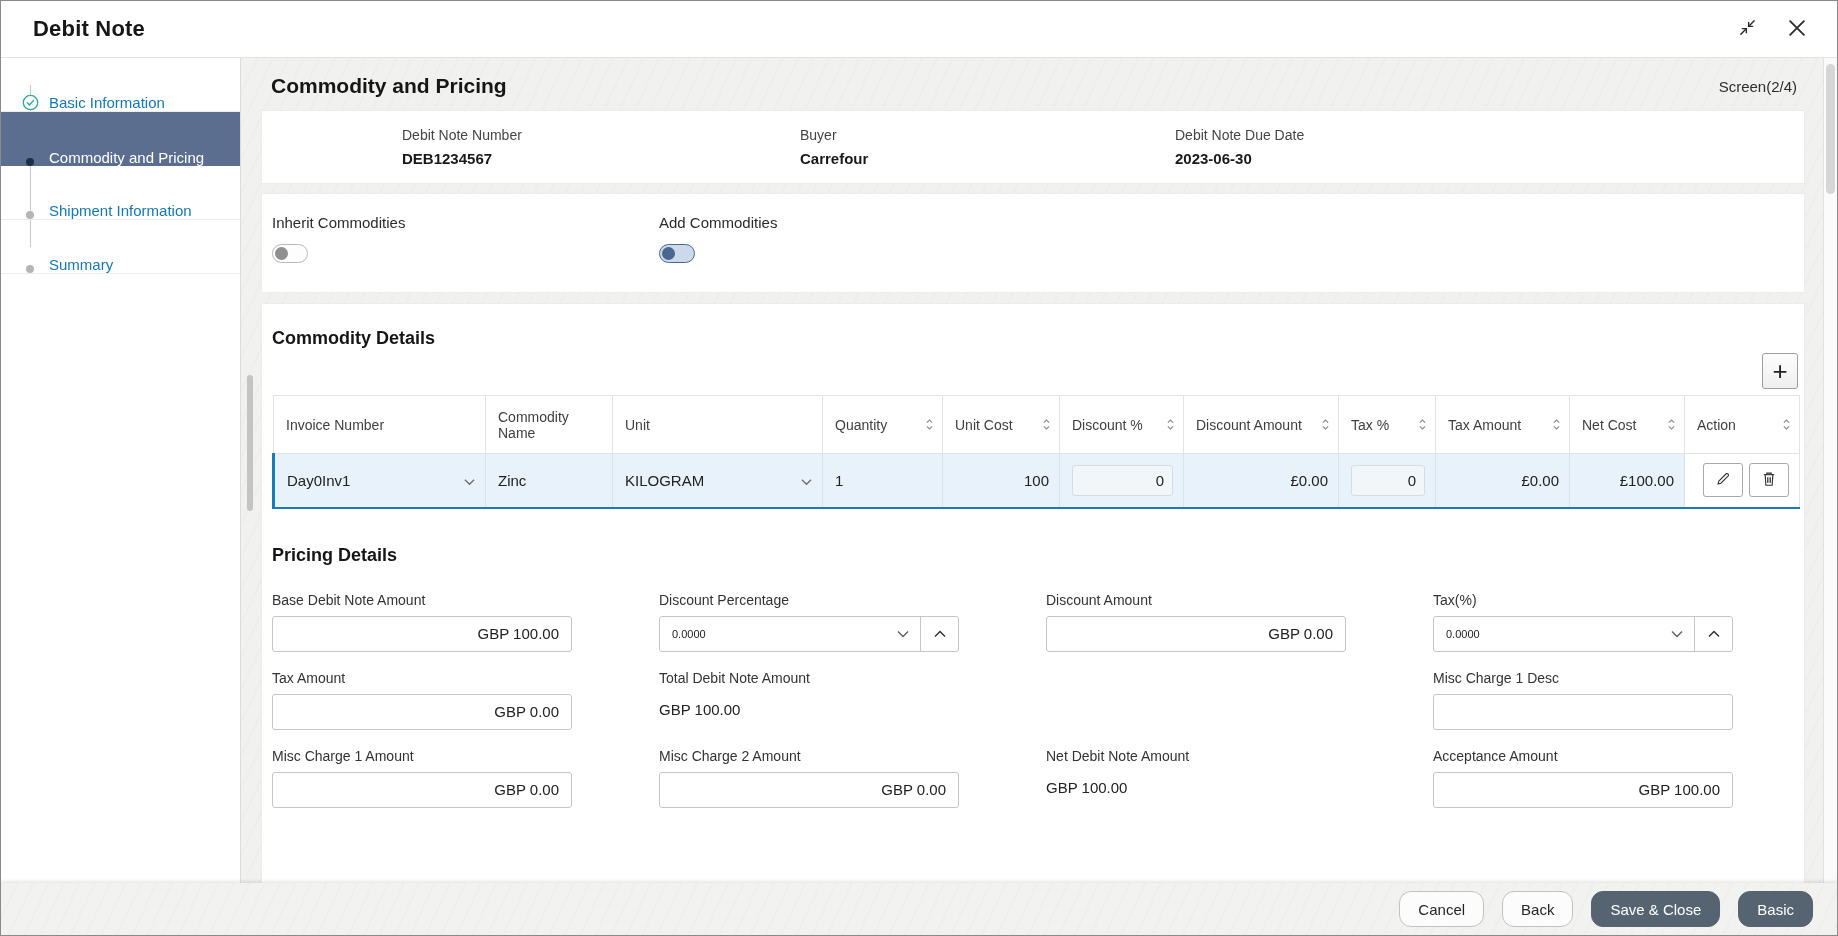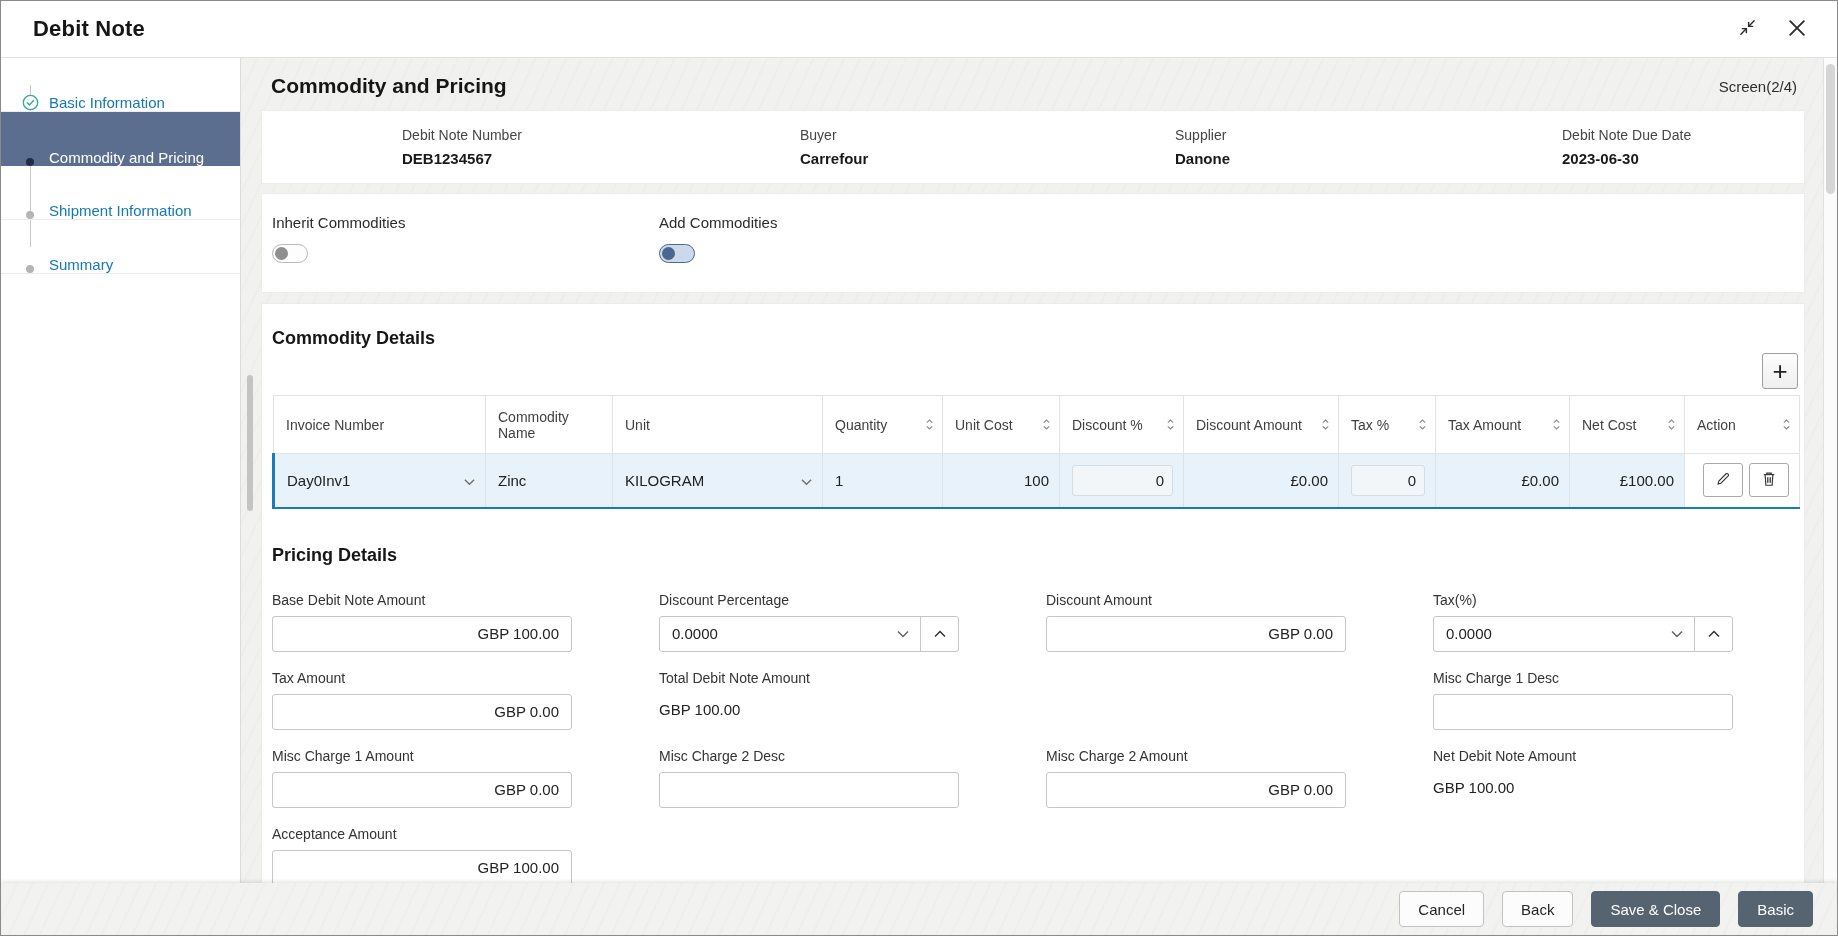--- a/index.html
+++ b/index.html
@@ -88,35 +88,35 @@
     display:flex;align-items:center;justify-content:center;cursor:pointer;}
   
   .pricing-title{margin:36px 0 0 0;}
   .field-grid{display:grid;grid-template-columns:repeat(4,300px);column-gap:87px;row-gap:18px;margin-top:26px;}
   .f-label{display:block;font-size:14px;color:#333;margin-bottom:8px;}
   .text-input{width:100%;height:36px;border:1px solid #c6c6c6;border-radius:3px;background:#fff;
     font-size:15px;color:#222;padding:0 12px;font-family:inherit;outline:none;}
   .text-input.amount{text-align:right;}
   .text-input.dim{color:#a6a6a6;}
   .combo{height:36px;border:1px solid #c6c6c6;border-radius:3px;background:#fff;display:flex;align-items:center;cursor:pointer;}
-  .combo-value{flex:1;padding-left:12px;font-size:15px;color:#222;}
+  .combo-value{flex:1;padding-left:12px;font-size:11px;color:#222;}
   .combo-dd{padding:0 11px;display:flex;align-items:center;}
   .combo-up{width:38px;align-self:stretch;border-left:1px solid #c6c6c6;display:flex;align-items:center;justify-content:center;background:none;border-top:none;border-right:none;border-bottom:none;cursor:pointer;}
   .static-value{font-size:15px;color:#222;margin-top:15px;}
   
   .vtrack{flex:0 0 14px;background:#fbfbfb;border-left:1px solid #e1e1e1;position:relative;}
   .vthumb{position:absolute;left:2px;right:2px;top:6px;height:130px;background:#d6d6d6;border-radius:5px;}
   
   .footer{
     flex:0 0 52px;background-color:#f2f2f0;
     background-image:repeating-linear-gradient(115deg,rgba(130,130,130,.03) 0 2px,transparent 2px 14px);
     box-shadow:0 -1px 4px rgba(0,0,0,.14);z-index:3;
     display:flex;align-items:center;justify-content:flex-end;gap:18px;padding-right:24px;
   }
-  .btn{height:36px;border-radius:4px;font-size:15px;padding:0 18px;font-family:inherit;cursor:pointer;}
+  .btn{height:36px;border-radius:12px;font-size:15px;padding:0 18px;font-family:inherit;cursor:pointer;}
   .btn.light{background:#fcfcfc;border:1px solid #c2c2c2;color:#262626;}
   .btn.dark{background:#566472;border:1px solid #566472;color:#fff;}
 </style>
 </head>
 <body>
 
 <div class="window">
 
   <header class="topbar">
     <h1>Debit Note</h1>
@@ -186,24 +186,20 @@
       </div>
 
       <section class="card info-card">
         <div>
           <div class="info-label">Debit Note Number</div>
           <div class="info-value">DEB1234567</div>
         </div>
         <div>
           <div class="info-label">Buyer</div>
           <div class="info-value">Carrefour</div>
-        </div>
-        <div>
-          <div class="info-label">Supplier</div>
-          <div class="info-value">Danone</div>
         </div>
         <div>
           <div class="info-label">Debit Note Due Date</div>
           <div class="info-value">2023-06-30</div>
         </div>
       </section>
 
       <section class="card toggle-card">
         <div>
           <div class="t-label">Inherit Commodities</div>
@@ -447,24 +443,20 @@
 
           <div>
             <label class="f-label">Misc Charge 1 Desc</label>
             <input class="text-input" type="text" value="" style="">
           </div>
           <div>
             <label class="f-label">Misc Charge 1 Amount</label>
             <input class="text-input amount" type="text" value="GBP 0.00" style="">
           </div>
           <div>
-            <label class="f-label">Misc Charge 2 Desc</label>
-            <input class="text-input" type="text" value="" style="">
-          </div>
-          <div>
             <label class="f-label">Misc Charge 2 Amount</label>
             <input class="text-input amount" type="text" value="GBP 0.00" style="">
           </div>
 
           <div>
             <label class="f-label">Net Debit Note Amount</label>
             <div class="static-value">GBP 100.00</div>
           </div>
           <div>
             <label class="f-label">Acceptance Amount</label>

